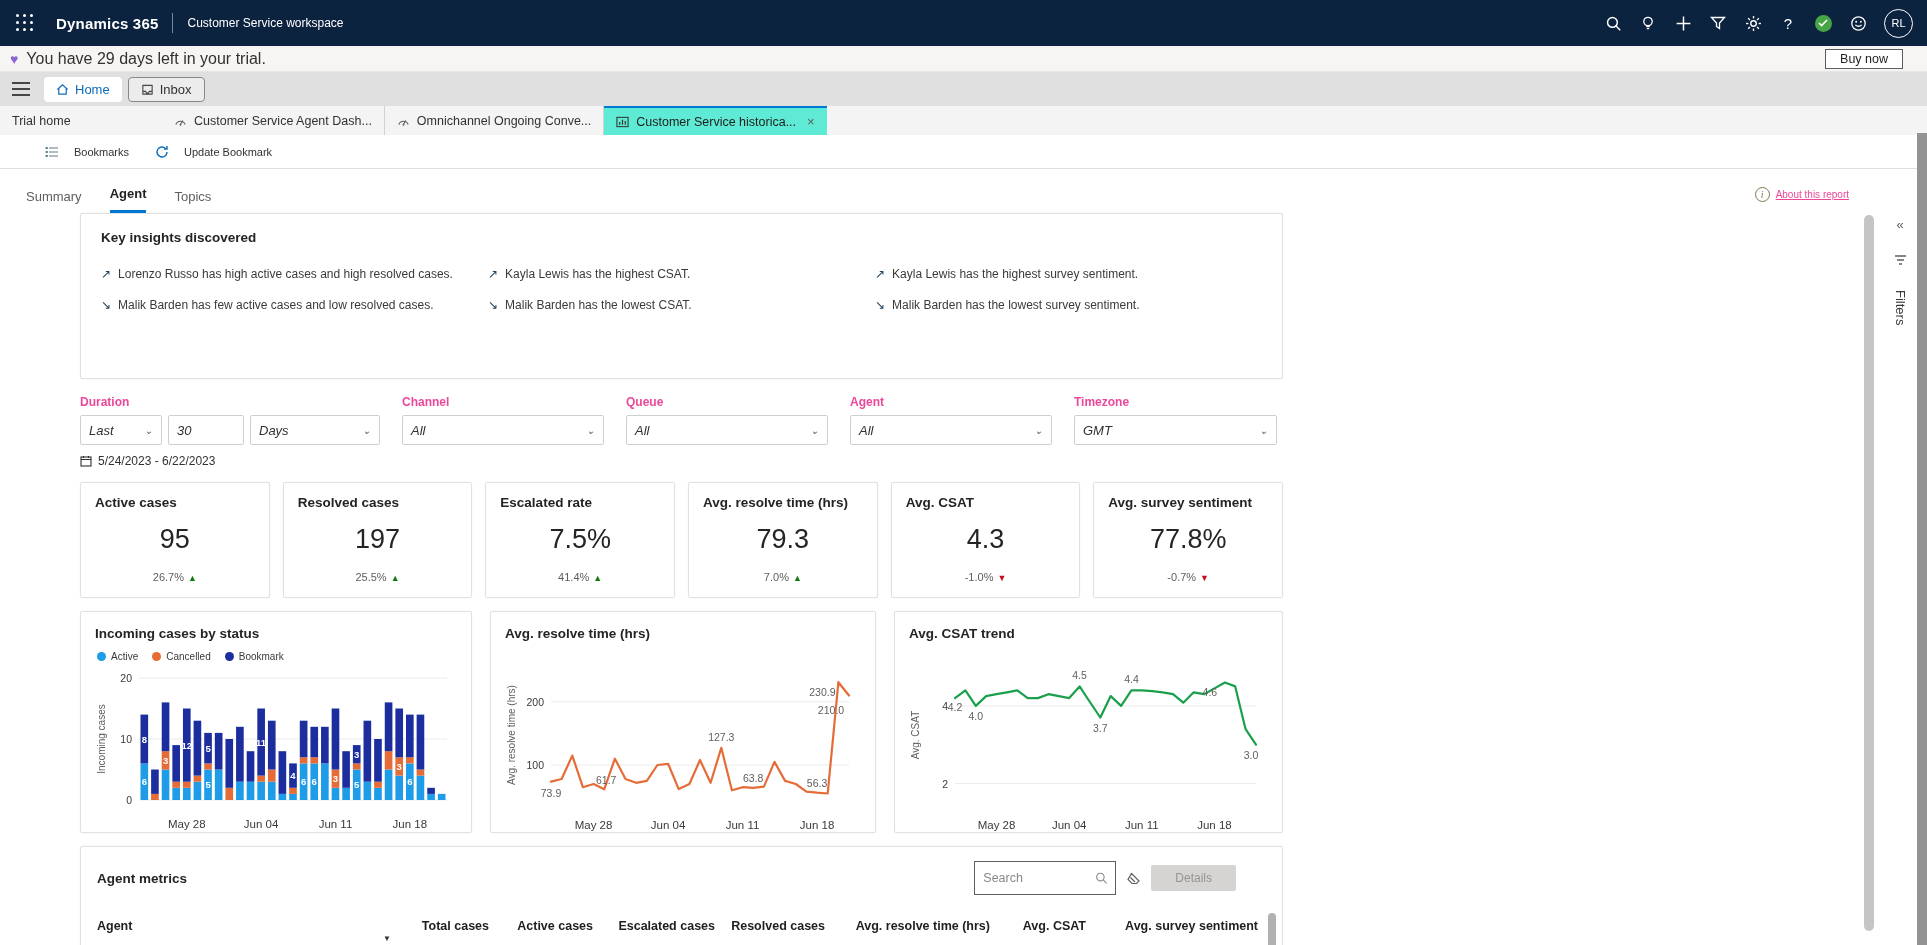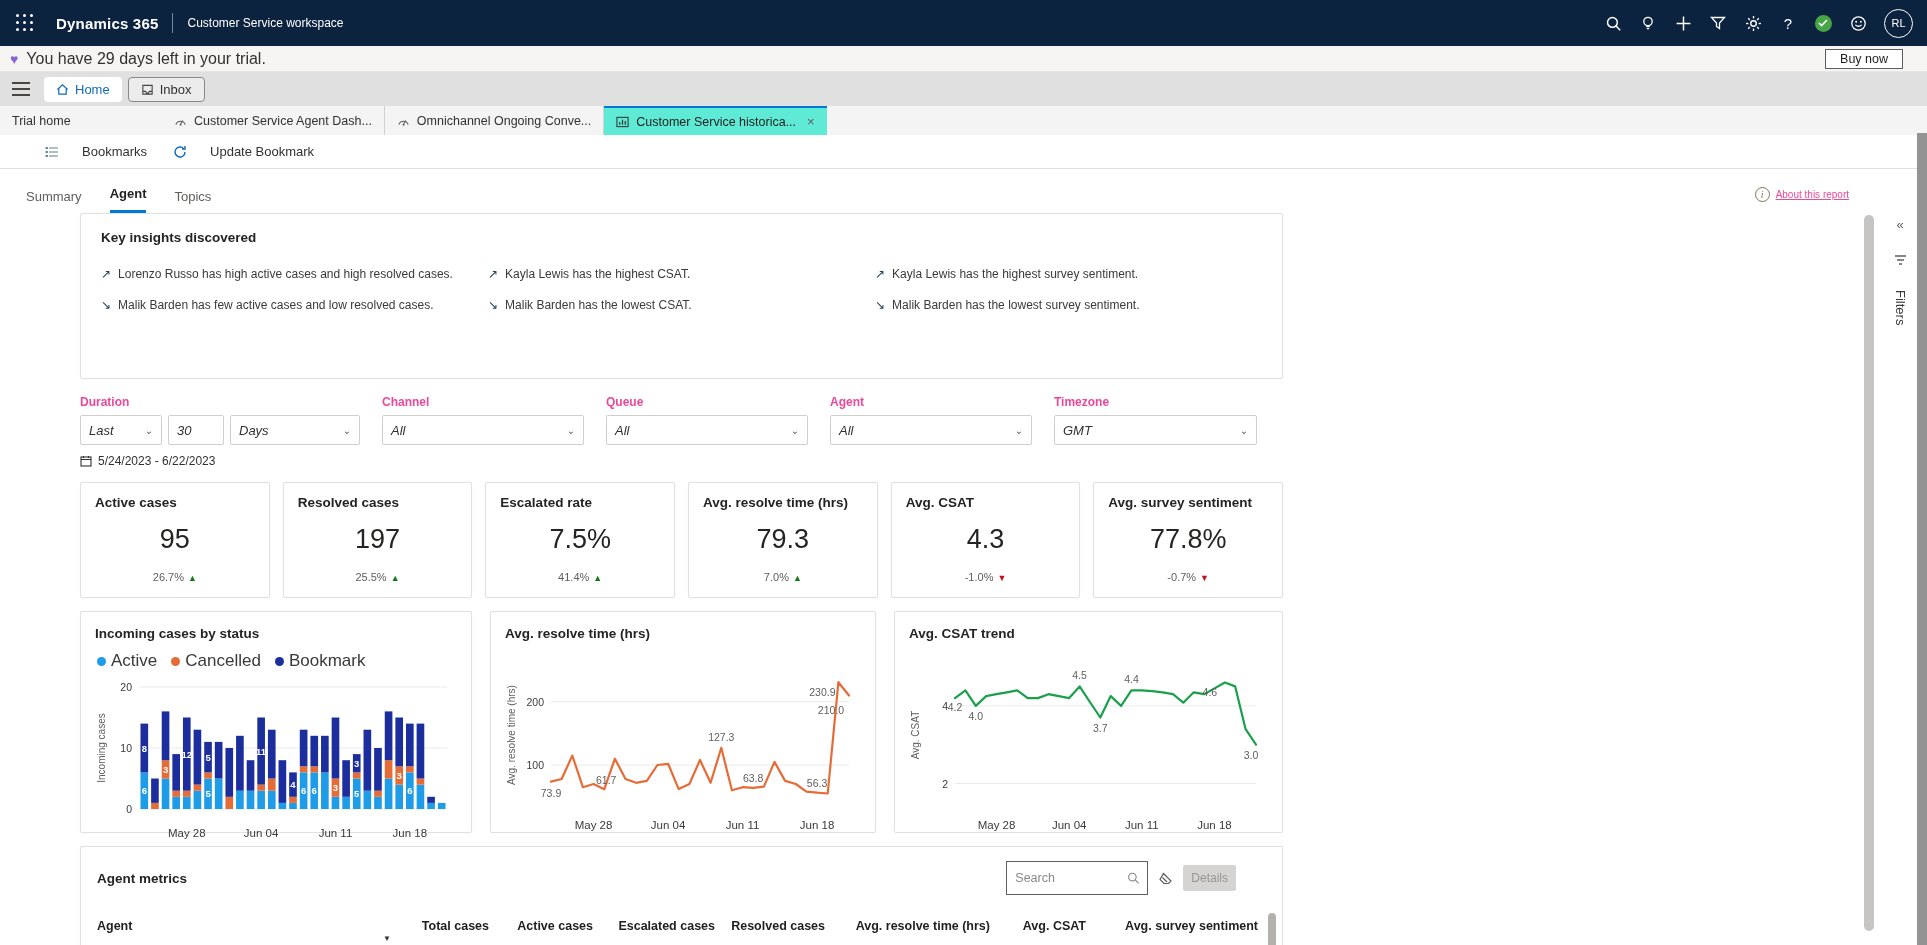--- a/index.html
+++ b/index.html
@@ -40,21 +40,21 @@
   .pagetabs { height:29px; background:#f4f4f4; display:flex; align-items:stretch; }
   .ptab { display:flex; align-items:center; gap:7px; padding:0 12px; font-size:12.5px; color:#323130;
     border-right:1px solid #d4d2d0; cursor:pointer; white-space:nowrap; }
   .ptab:first-child { width:162px; border-right:none; }
   .ptab.active { background:#5eead4; border-top:2px solid #0078d4; border-right:none; color:#201f1e; }
   .ptab .close { font-size:13px; color:#605e5c; margin-left:4px; }
   .ptab svg { flex:none; }
 
   
   .bookmarksrow { height:34px; background:#fff; border-bottom:1px solid #e1dfdd; display:flex; align-items:center; padding-left:45px; gap:26px; }
-  .bkitem { display:flex; align-items:center; gap:23px; font-size:13px; color:#323130; cursor:pointer; }
+  .bkitem { display:flex; align-items:center; gap:15px; font-size:11px; color:#323130; cursor:pointer; }
 
   
   .report { position:relative; height:781px; background:#fff; }
   .rtabs { display:flex; align-items:flex-end; gap:28px; padding:16px 0 0 26px; height:44px; }
   .rtab { font-size:13px; color:#605e5c; padding-bottom:9px; cursor:pointer; }
   .rtab.active { color:#201f1e; font-weight:bold; border-bottom:3px solid #0078d4; }
   .about { position:absolute; right:78px; top:18px; display:flex; align-items:center; gap:6px; cursor:pointer; }
   .about .info-i { width:15px; height:15px; border-radius:50%; border:1px solid #857550; color:#857550; font-size:10px;
     display:flex; align-items:center; justify-content:center; font-style:italic; font-family:"Liberation Serif", serif; }
   .about a { font-size:10px; color:#ec4899; }
@@ -88,36 +88,36 @@
   .kpi .v { text-align:center; font-size:27px; color:#252423; margin-top:14px; }
   .kpi .d { text-align:center; font-size:11px; color:#605e5c; margin-top:16px; }
   .kpi .d .tri { font-size:9px; margin-left:4px; }
   .tri.up { color:#107c10; } .tri.down { color:#c50f1f; }
 
   
   .chartsrow { display:flex; gap:18px; margin-bottom:13px; }
   .chartcard { height:222px; padding:14px 14px 8px 14px; }
   .chartcard.c1 { width:392px; } .chartcard.c2 { width:386px; } .chartcard.c3 { width:389px; }
   .legend { display:flex; gap:14px; margin:10px 0 0 2px; align-items:center; }
-  .lg { display:flex; align-items:center; gap:5px; font-size:17px; color:#3b3a39; }
+  .lg { display:flex; align-items:center; gap:5px; font-size:10px; color:#3b3a39; }
   .lg i { width:9px; height:9px; border-radius:50%; display:inline-block; }
   svg text.tick { font-size:10.5px; fill:#3b3a39; font-family:"Liberation Sans",sans-serif; }
   svg text.xtick { font-size:11.5px; fill:#3b3a39; font-family:"Liberation Sans",sans-serif; }
   svg text.ylab { font-size:10px; fill:#605e5c; font-family:"Liberation Sans",sans-serif; }
   svg text.barlab { font-size:9.5px; font-weight:bold; fill:#fff; font-family:"Liberation Sans",sans-serif; }
   svg text.ptlab { font-size:10.5px; fill:#605e5c; font-family:"Liberation Sans",sans-serif; }
 
   
   .agentcard { padding:14px 16px; height:160px; position:relative; }
   .am-top { display:flex; align-items:center; }
   .am-tools { margin-left:auto; display:flex; align-items:center; gap:10px; margin-right:30px; }
   .searchbox { width:142px; height:34px; border:1.5px solid #605e5c; display:flex; align-items:center; padding:0 8px; background:#fff; }
   .searchbox input { border:none; outline:none; width:100%; font-size:12.5px; font-family:inherit; color:#323130; }
   .searchbox input::placeholder { color:#8a8886; }
-  .details-btn { background:#d6d4d2; color:#979593; border:none; font-size:12px; padding:6px 8px; border-radius:2px; font-family:inherit; }
+  .details-btn { background:#d6d4d2; color:#979593; border:none; font-size:12px; padding:6px 24px; border-radius:2px; font-family:inherit; }
   .thead { display:flex; margin-top:24px; font-size:12.5px; font-weight:bold; color:#201f1e; align-items:flex-start; }
   .th-agent { width:300px; position:relative; }
   .th-agent .sort { position:absolute; right:6px; top:15px; font-size:8px; color:#323130; }
   .th-num { text-align:right; }
   .am-scroll { position:absolute; right:6px; top:66px; width:8px; height:48px; background:#b3b1af; border-radius:4px; }
 
   
   .pg-scroll { position:absolute; left:1864px; top:218px; width:10px; height:716px; background:#c7c5c3; border-radius:5px; }
   .filters-rail { position:absolute; left:1884px; top:175px; width:32px; height:770px; background:#fff; display:flex;
     flex-direction:column; align-items:center; padding-top:18px; gap:22px; }
@@ -331,21 +331,21 @@
 
     <section class="filters">
       <div class="f-row">
         <div class="f-group">
           <span class="f-label">Duration</span>
           <div class="f-ctrls">
             <div class="ctrl dd" style="width:82px">
               <span>Last</span>
                 <span class="chev">⌄</span>
             </div>
-            <div class="ctrl" style="width:56px">
+            <div class="ctrl" style="width:76px">
               <span>30</span>
             </div>
             <div class="ctrl dd" style="width:130px">
               <span>Days</span>
                 <span class="chev">⌄</span>
             </div>
           </div>
         </div>
         <div class="f-group">
           <span class="f-label">Channel</span>

